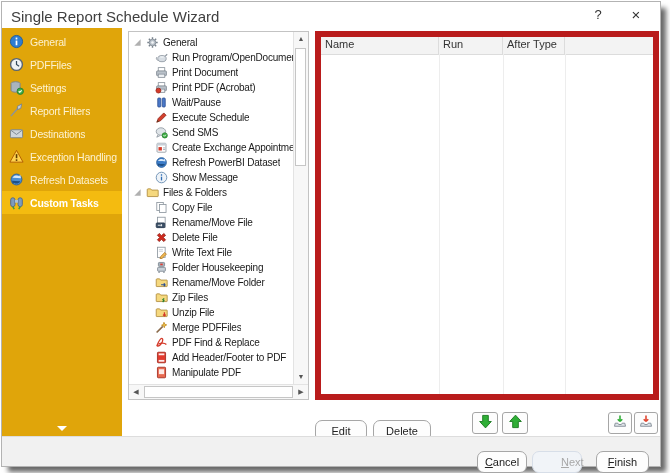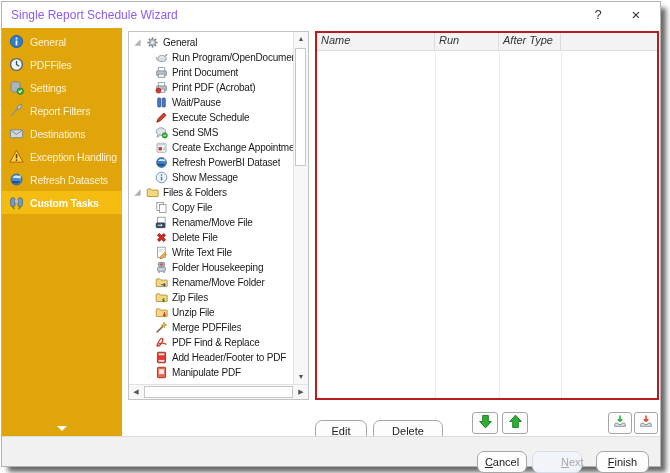--- a/index.html
+++ b/index.html
@@ -7,21 +7,21 @@
     width:670px;height:473px;overflow:hidden;background:#ffffff;
     font-family:"Liberation Sans", sans-serif;position:relative;
   }
   .window{
     position:absolute;left:1px;top:1px;width:658px;height:464px;
     background:#fff;border:1px solid #b3b3b3;
     box-shadow:6px 6px 5px -1px rgba(0,0,0,.6);
   }
   
   .titlebar{position:absolute;left:0;top:0;right:0;height:26px;background:#fff;}
-  .title{position:absolute;left:9px;top:6px;font-size:12px;color:#8b5cf6;}
+  .title{position:absolute;left:9px;top:6px;font-size:15px;color:#404040;}
   .tb-btn{position:absolute;top:3px;width:20px;height:20px;text-align:center;line-height:20px;color:#333;cursor:default;}
   .help-btn{right:52px;font-size:13px;}
   .close-btn{right:14px;font-size:15px;}
   
   .sidebar{position:absolute;left:0;top:26px;width:120px;height:410px;background:#e0a50a;padding-top:2px;box-sizing:border-box;}
   .sb-item{height:23px;display:flex;align-items:center;padding-left:7px;gap:6px;}
   .sb-item.selected{background:#f4bb10;}
   .sb-icon{width:15px;height:15px;flex:0 0 15px;display:flex;}
   .sb-label{font-size:10.5px;letter-spacing:-0.2px;color:#fdf2cf;white-space:nowrap;overflow:hidden;}
   .sb-item.selected .sb-label{color:#ffffff;font-weight:bold;}
@@ -36,21 +36,21 @@
   .expander{width:9px;height:9px;flex:0 0 9px;margin-right:4px;display:flex;}
   .ti{width:13px;height:13px;flex:0 0 13px;margin-right:4px;display:flex;}
   .tree-label{overflow:hidden;}
   
   .vscroll{position:absolute;top:0;right:0;width:15px;bottom:15px;background:#f7f7f7;border-left:1px solid #e3e3e3;box-sizing:border-box;}
   .hscroll{position:absolute;left:0;right:0;bottom:0;height:15px;background:#f7f7f7;border-top:1px solid #e3e3e3;box-sizing:border-box;}
   .scr-arrow{position:absolute;font-size:7px;color:#555;text-align:center;line-height:14px;width:14px;height:14px;}
   .vthumb{position:absolute;left:1px;right:2px;top:16px;height:118px;background:#fff;border:1px solid #c6c6c6;box-sizing:border-box;}
   .hthumb{position:absolute;top:1px;bottom:1px;left:15px;right:15px;background:#fff;border:1px solid #c6c6c6;box-sizing:border-box;}
   
-  .table-panel{position:absolute;left:313px;top:29px;width:344px;height:369px;border:2px solid #b91c1c;background:#fff;box-sizing:border-box;font-style:italic;}
+  .table-panel{position:absolute;left:313px;top:29px;width:344px;height:369px;border:6px solid #b91c1c;background:#fff;box-sizing:border-box;}
   .table-header{position:absolute;left:0;top:0;right:0;height:17px;background:#f3f3f3;border-bottom:1px solid #dcdcdc;display:flex;}
   .th{box-sizing:border-box;border-right:1px solid #dcdcdc;font-size:11px;color:#333;padding:1px 0 0 4px;overflow:hidden;}
   .th:last-child{border-right:none;}
   .body-line{position:absolute;top:17px;bottom:0;width:0;border-left:1px solid #ededed;}
   
   .btn{position:absolute;height:22px;background:#fdfdfd;border:1px solid #a6a6a6;border-radius:7px;
        font-size:11px;color:#222;text-align:center;line-height:20px;box-sizing:border-box;cursor:default;margin-top:8px;}
   .btn::first-letter{text-decoration:underline;}
   .btn.disabled{color:#a8a8a8;border-color:#d7dee8;background:#f1f4f8;}
   .icon-btn{position:absolute;height:22px;background:#fdfdfd;border:1px solid #a6a6a6;border-radius:3px;
@@ -410,21 +410,21 @@
         <div class="th" style="flex: 1 1 0%;"></div>
       </div>
     <div id="table-body-lines">
         <div class="body-line" style="left: 118px;"></div>
         <div class="body-line" style="left: 182px;"></div>
         <div class="body-line" style="left: 244px;"></div>
       </div>
   </div>
 
   <div class="btn" style="left:313px;top:410px;width:52px;">Edit</div>
-  <div class="btn" style="left:371px;top:410px;width:70px;">Delete</div>
+  <div class="btn" style="left:371px;top:410px;width:58px;">Delete</div>
 
   <div class="icon-btn" style="left:470px;top:410px;width:26px;">
     <span><svg width="15" height="15" viewBox="0 0 16 16">
           <path d="M5 1.5h6V8h3.2L8 14.8 1.8 8H5z" fill="#2fae36" stroke="#1d7c22" stroke-width="1"></path>
         </svg></span>
   </div>
   <div class="icon-btn" style="left:500px;top:410px;width:26px;">
     <span><svg width="15" height="15" viewBox="0 0 16 16">
           <path d="M5 14.5h6V8h3.2L8 1.2 1.8 8H5z" fill="#2fae36" stroke="#1d7c22" stroke-width="1"></path>
         </svg></span>

